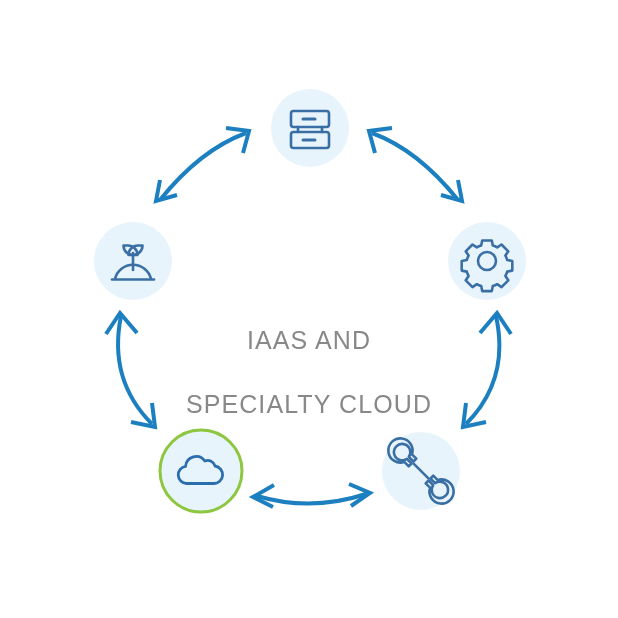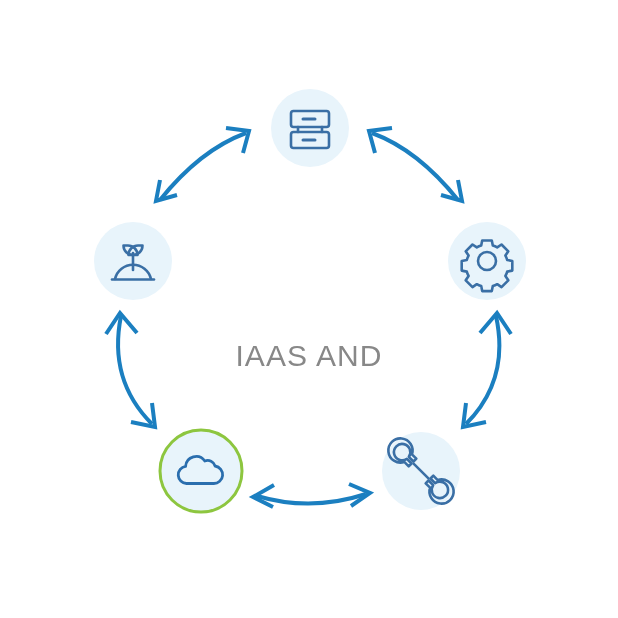--- a/index.html
+++ b/index.html
@@ -23,26 +23,26 @@
     position: absolute;
     top: 0;
     left: 0;
     width: 618px;
     height: 618px;
     display: block;
   }
   .center-label {
     position: absolute;
     left: 0;
-    top: 308px;
+    top: 292px;
     width: 618px;
     text-align: center;
     color: #888888;
     font-family: "Liberation Sans", sans-serif;
-    font-size: 30px;
+    font-size: 25px;
     font-weight: 400;
     letter-spacing: 1.1px;
     line-height: 32px;
     white-space: pre-line;
     pointer-events: none;
   }
 </style>
 </head>
 <body>
 
@@ -129,15 +129,16 @@
         <path d="M133 255 a9.5 9.5 0 0 0 9.5 -9.5 h-4.5 a9.5 9.5 0 0 0 -9.5 9.5 z"></path>
         <path d="M115 279 a18.5 18.5 0 0 1 36 0"></path>
         <line x1="112" y1="279.5" x2="154" y2="279.5"></line>
       </g>
     </g>
 
   </svg>
 
   <div class="center-label">
     <div>IAAS AND</div>
+    <div>SPECIALTY CLOUD</div>
   </div>
 
 </div>
 
 </body></html>

